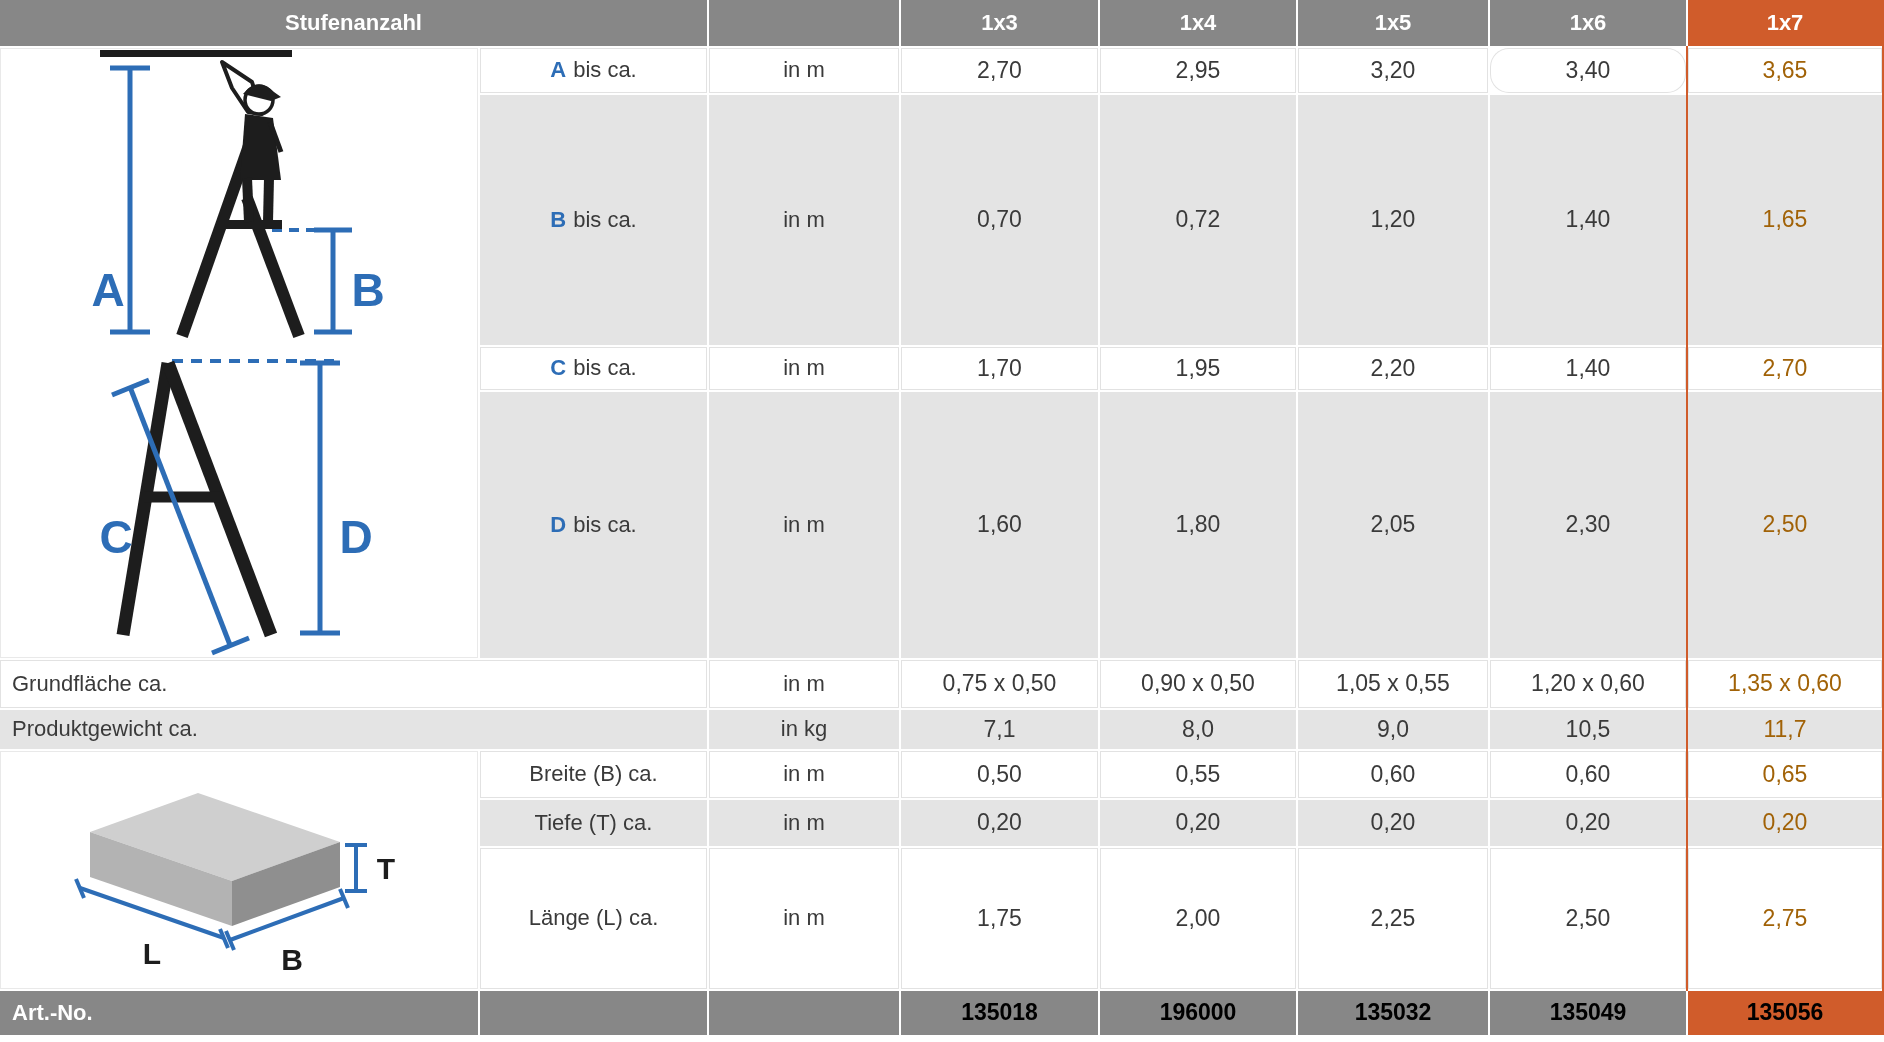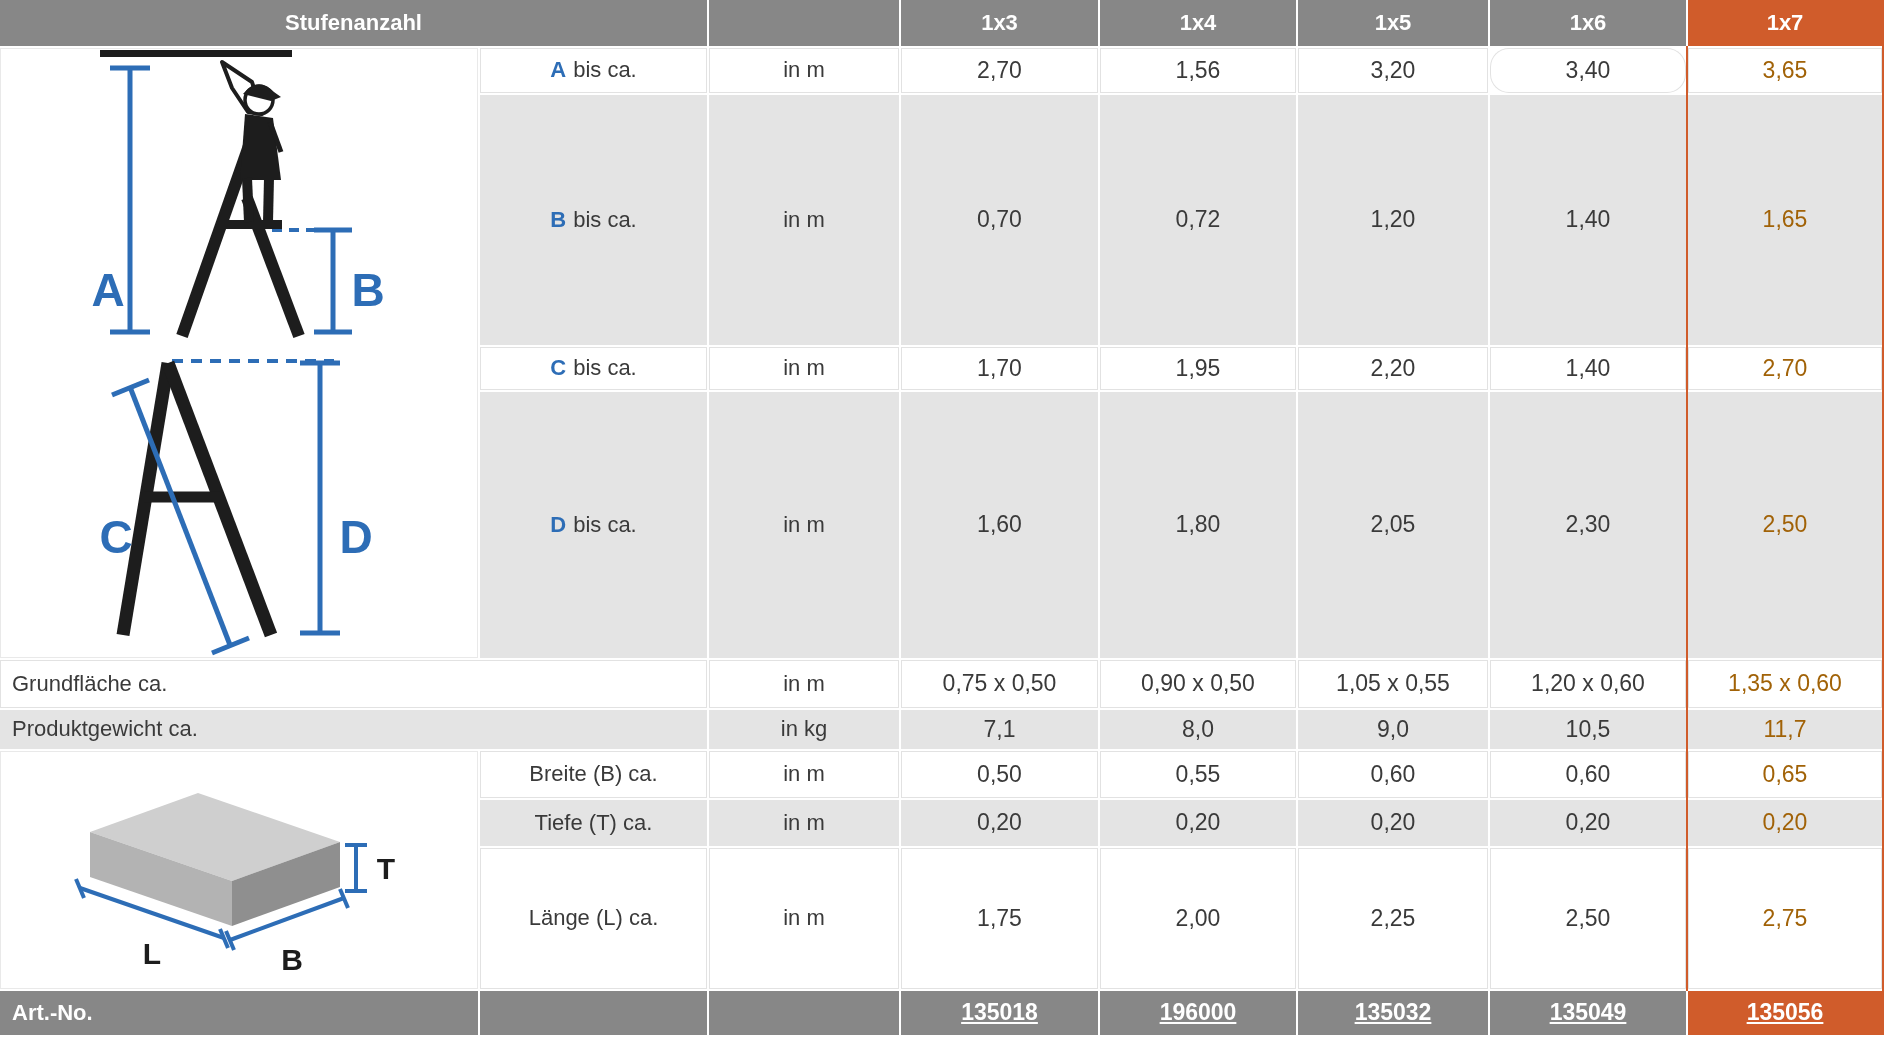--- a/index.html
+++ b/index.html
@@ -12,21 +12,21 @@
   .c{display:flex;align-items:center;justify-content:center;font-size:22px;line-height:1.1;}
   .hdr{background:#878787;color:#fff;font-weight:bold;font-size:22px;}
   .gray{background:#e4e4e4;}
   .white{background:#fff;box-shadow:inset 0 0 0 1px #e2e2e2;}
   .imgcell{background:#fff;box-shadow:inset 0 0 0 1px #e9e9e9;position:relative;}
   .orangebg{background:#d05c2b;color:#fff;font-weight:bold;}
   .otext{color:#a16207;}
   .left{justify-content:flex-start;padding-left:12px;box-sizing:border-box;}
   .prefix{color:#2d6db6;font-weight:bold;margin-right:7px;}
   .num{font-size:23px;}
-  .artlink{color:#ffffff;font-weight:bold;font-size:23px;text-decoration:underline;cursor:pointer;}
+  .artlink{color:#000000;font-weight:bold;font-size:23px;cursor:pointer;}
   .vline{position:absolute;width:2px;background:#d05c2b;}
   svg text{font-family:"Liberation Sans",sans-serif;}
   .bluelbl{fill:#2d6db6;font-weight:bold;font-size:46px;}
   .blklbl{fill:#1d1d1d;font-weight:bold;font-size:30px;}
 </style>
 </head>
 <body>
 
 <div class="stage">
   <div class="grid">
@@ -84,21 +84,21 @@
         <text x="356" y="208" text-anchor="middle" class="bluelbl">D</text>
       </svg>
     </div>
 
     <div class="c white" style="grid-column:2;grid-row:2;">
       <span class="prefix">A</span>
       <span>bis ca.</span>
     </div>
     <div class="c white" style="grid-column:3;grid-row:2;">in m</div>
     <div class="c white num" style="grid-column:4;grid-row:2;">2,70</div>
-    <div class="c white num" style="grid-column:5;grid-row:2;">1,56</div>
+    <div class="c white num" style="grid-column:5;grid-row:2;">2,95</div>
     <div class="c white num" style="grid-column:6;grid-row:2;">3,20</div>
     <div class="c white num" style="grid-column:7;grid-row:2;border-radius:19px;">3,40</div>
     <div class="c white num otext" style="grid-column:8;grid-row:2;">3,65</div>
 
     <div class="c gray" style="grid-column:2;grid-row:3;">
       <span class="prefix">B</span>
       <span>bis ca.</span>
     </div>
     <div class="c gray" style="grid-column:3;grid-row:3;">in m</div>
     <div class="c gray num" style="grid-column:4;grid-row:3;">0,70</div>

